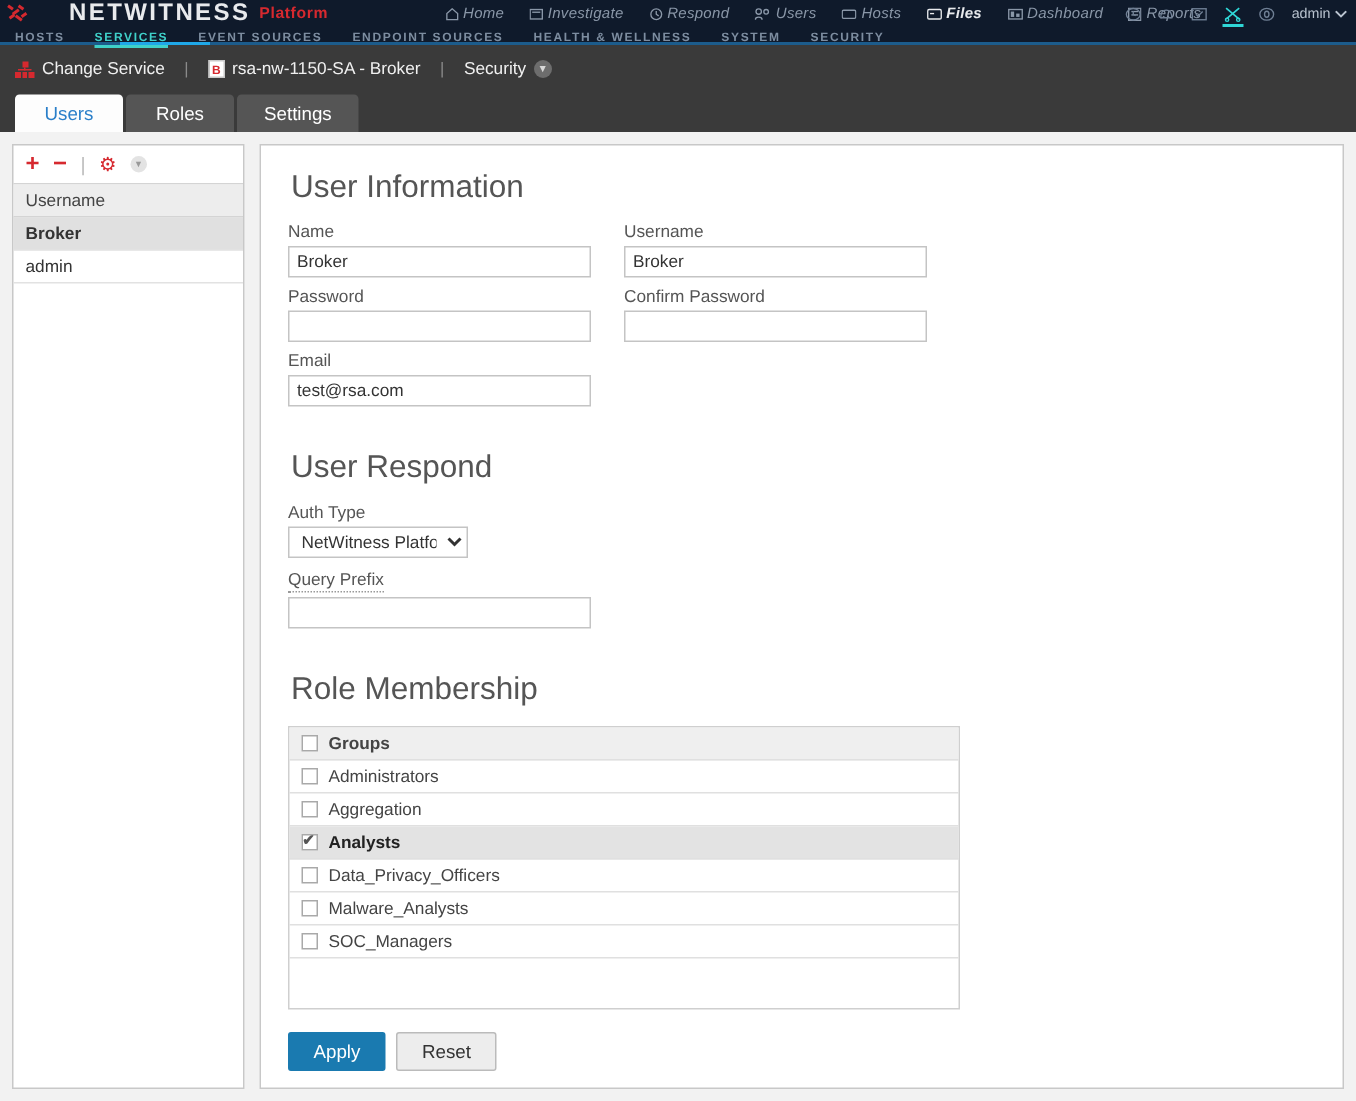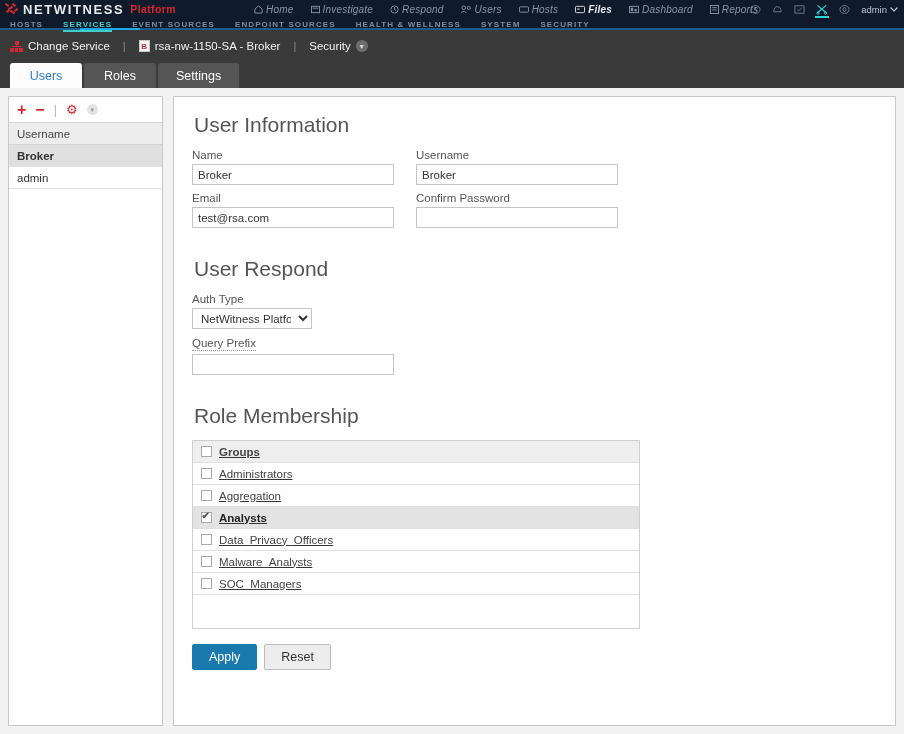--- a/index.html
+++ b/index.html
@@ -16,21 +16,21 @@
   .topbar-row1 { height:18px; display:flex; align-items:center; padding-left:5px; }
   .logo { display:flex; align-items:center; gap:4px; }
   .logo-mark { width:14px; height:12px; position:relative; }
   .logo-mark span { position:absolute; background:#d6292f; }
   .logo-mark .s1{left:0;top:1px;width:4px;height:2px;transform:rotate(35deg);}
   .logo-mark .s2{left:3px;top:4px;width:5px;height:2px;transform:rotate(-35deg);}
   .logo-mark .s3{left:7px;top:1px;width:4px;height:2px;transform:rotate(35deg);}
   .logo-mark .s4{left:1px;top:7px;width:4px;height:2px;transform:rotate(-35deg);}
   .logo-mark .s5{left:5px;top:8px;width:5px;height:2px;transform:rotate(35deg);}
   .logo-mark .s6{left:9px;top:6px;width:4px;height:2px;transform:rotate(-35deg);}
-  .logo-txt1 { color:#e8eaed; font-size:13px; letter-spacing:1.6px; font-weight:600; }
+  .logo-txt1 { color:#e8eaed; font-size:16px; letter-spacing:1.6px; font-weight:600;margin-left:23px; }
   .logo-txt2 { color:#d6292f; font-size:10.5px; letter-spacing:0.4px; font-weight:600; margin-left:2px;}
 
   .mainnav { display:flex; align-items:center; gap:17px; margin-left:78px;font-style:italic; }
   .mainnav .mi { display:flex; align-items:center; gap:3px; color:#8a97a8; font-size:10px; letter-spacing:.2px; cursor:pointer; }
   .mainnav .mi.active { color:#e8eaed; font-weight:bold; }
   .mainnav .mi svg { display:block; }
 
   .rightnav { position:absolute; right:6px; top:0; height:18px; display:flex; align-items:center; gap:11px; }
   .rightnav .ri { color:#6f7f94; cursor:pointer; display:flex; align-items:center; }
   .rightnav .ri.sel { color:#2fd6d6; position:relative; }
@@ -90,21 +90,21 @@
   .fld { margin-bottom:7px; }
   .fld label { display:block; font-size:11.5px; color:#555; margin-bottom:3px; }
   .fld label.hint { border-bottom:1px dotted #999; display:inline-block; padding-bottom:1px; }
   .fld input[type=text] { width:202px; height:21px; border:1px solid #c4c4c4; padding:0 5px; font-size:11.5px; color:#333; font-family:"Liberation Sans", sans-serif; background:#fff; }
   .fld textarea { width:202px; height:33px; border:1px solid #c4c4c4; padding:3px 5px; font-size:11.5px; resize:none; font-family:"Liberation Sans", sans-serif; }
   .fld select { width:120px; height:21px; border:1px solid #c4c4c4; padding:0 4px; font-size:11.5px; font-family:"Liberation Sans", sans-serif; background:#fff; color:#333; }
   .spinwrap { position:relative; width:140px; }
   .spinwrap input { width:140px !important; }
   .spin { position:absolute; right:5px; top:3px; display:flex; flex-direction:column; line-height:6px; color:#888; font-size:7px; cursor:pointer; }
 
-  .rolebox { width:448px; border:1px solid #cfcfcf; margin-top:0;text-decoration:underline; }
+  .rolebox { width:448px; border:1px solid #cfcfcf; margin-top:0; }
   .r-row { height:22px; display:flex; align-items:center; border-bottom:1px solid #e0e0e0; font-size:11.5px; color:#444; }
   .r-row:last-child { border-bottom:none; }
   .r-head { background:#efefef; color:#444; font-weight:bold; }
   .r-row.sel { background:#e3e3e3; font-weight:bold; color:#222; }
   .r-cb { width:26px; display:flex; justify-content:center; align-items:center; }
   .cbx { width:11px; height:11px; border:1px solid #a9a9a9; background:#fff; display:inline-block; position:relative; cursor:pointer; }
   .cbx.on::after { content:"✔"; position:absolute; left:0px; top:-3px; font-size:10px; color:#555; }
   .r-blank { height:33px; }
 
   .btnrow { margin-top:15px; display:flex; gap:7px; }
@@ -298,20 +298,24 @@
 
     <h2 class="sec-title">User Information</h2>
 
     <div class="grid2">
       <div class="col">
         <div class="fld">
           <label>Name</label>
           <input type="text" value="Broker" style="">
         </div>
         <div class="fld">
+          <label>Password</label>
+          <input type="text" value="" style="">
+        </div>
+        <div class="fld">
           <label>Email</label>
           <input type="text" value="test@rsa.com" style="">
         </div>
       </div>
       <div class="col">
         <div class="fld">
           <label>Username</label>
           <input type="text" value="Broker" style="">
         </div>
         <div class="fld">

